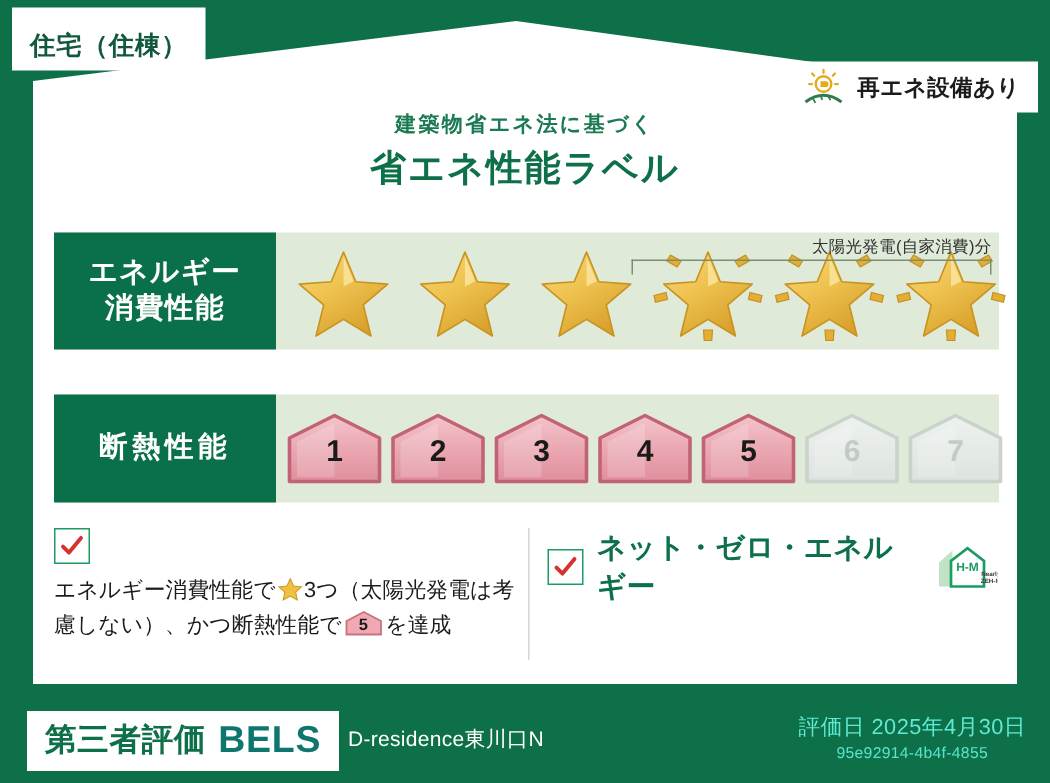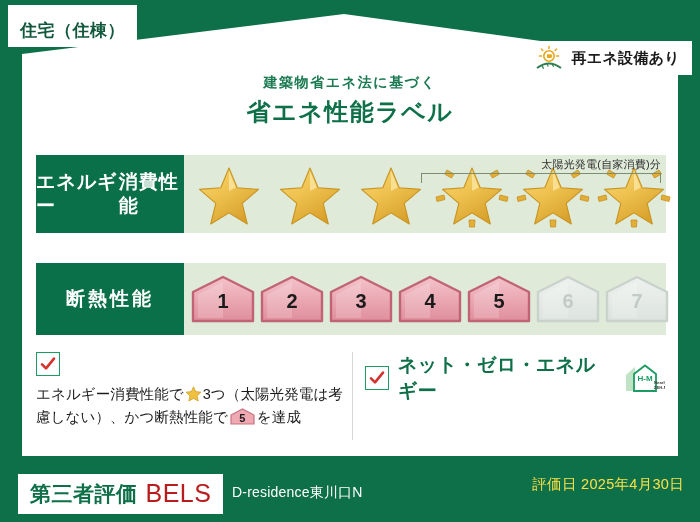--- a/index.html
+++ b/index.html
@@ -58,21 +58,21 @@
   }
   
   .row{
     position:absolute;left:36px;width:630px;height:78px;
     background:#dfead9;display:flex;align-items:stretch;z-index:4;
   }
   #row-energy{top:155px;}
   #row-insulation{top:263px;height:72px;}
   .row-label{
     width:148px;flex:0 0 148px;background:#0a7049;color:#ffffff;
-    display:flex;align-items:center;justify-content:center;
+    display:flex;flex-direction:column;align-items:center;justify-content:center;
     font-size:19px;font-weight:bold;letter-spacing:1px;line-height:1.25;
   }
   #row-insulation .row-label{font-size:19px;letter-spacing:3px;}
   .row-body{flex:1;position:relative;display:flex;align-items:center;}
   
   .stars{display:flex;align-items:center;padding-left:6px;gap:3px;}
   .star-cell{position:relative;width:78px;height:74px;flex:0 0 78px;}
   .star-svg{position:absolute;left:7px;top:9px;width:64px;height:60px;}
   .sparkles{position:absolute;left:0;top:0;width:78px;height:74px;}
   
@@ -124,30 +124,30 @@
   .col-divider{
     position:absolute;left:352px;top:352px;width:1px;height:88px;
     background:#d6d6d6;z-index:4;
   }
   
   .footer{
     position:absolute;left:0;bottom:0;width:700px;height:60px;z-index:5;
   }
   .bels-chip{
     position:absolute;left:18px;top:12px;background:#ffffff;
-    padding:5px 12px 6px 12px;display:flex;align-items:flex-end;gap:8px;
+    padding:5px 12px 6px 12px;display:flex;align-items:flex-start;gap:8px;
   }
   .bels-jp{font-size:21px;font-weight:bold;color:#0d7048;letter-spacing:0.5px;}
-  .bels-en{font-size:25px;font-weight:normal;color:#b91c1c;letter-spacing:0.5px;}
+  .bels-en{font-size:25px;font-weight:bold;color:#0f766e;letter-spacing:0.5px;}
   .prop-name{
     position:absolute;left:232px;top:22px;
     font-size:14px;color:#ffffff;letter-spacing:0.2px;
   }
   .footer-right{
-    position:absolute;right:16px;top:13px;text-align:center;color:#fde047;
+    position:absolute;right:16px;top:13px;text-align:center;color:#5eead4;
   }
   .eval-date{font-size:14.5px;letter-spacing:0.3px;}
   .eval-id{font-size:10.5px;letter-spacing:0.2px;margin-top:2px;opacity:.95;}
 </style>
 </head>
 <body>
 
 <div class="label-root">
 
   <div class="roof"></div>
@@ -440,16 +440,17 @@
   </div>
 
   <div class="footer">
     <div class="bels-chip">
       <span class="bels-jp">第三者評価</span>
       <span class="bels-en">BELS</span>
     </div>
     <div class="prop-name">D-residence東川口N</div>
     <div class="footer-right">
       <div class="eval-date">評価日 2025年4月30日</div>
+      <div class="eval-id">95e92914-4b4f-4855</div>
     </div>
   </div>
 
 </div>
 
 </body></html>

